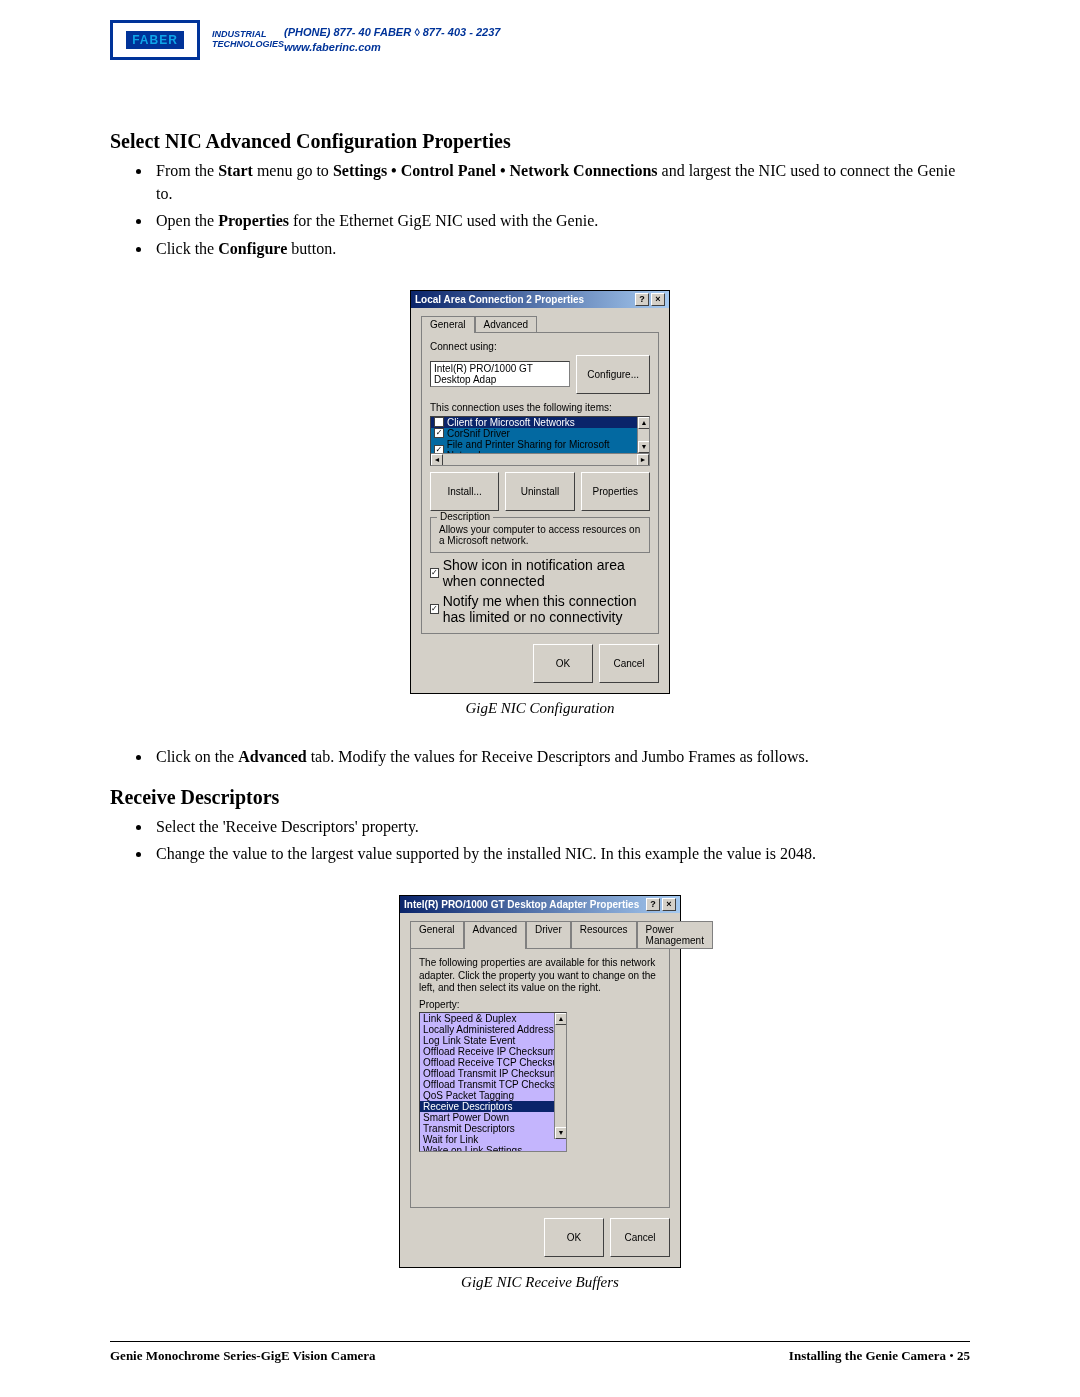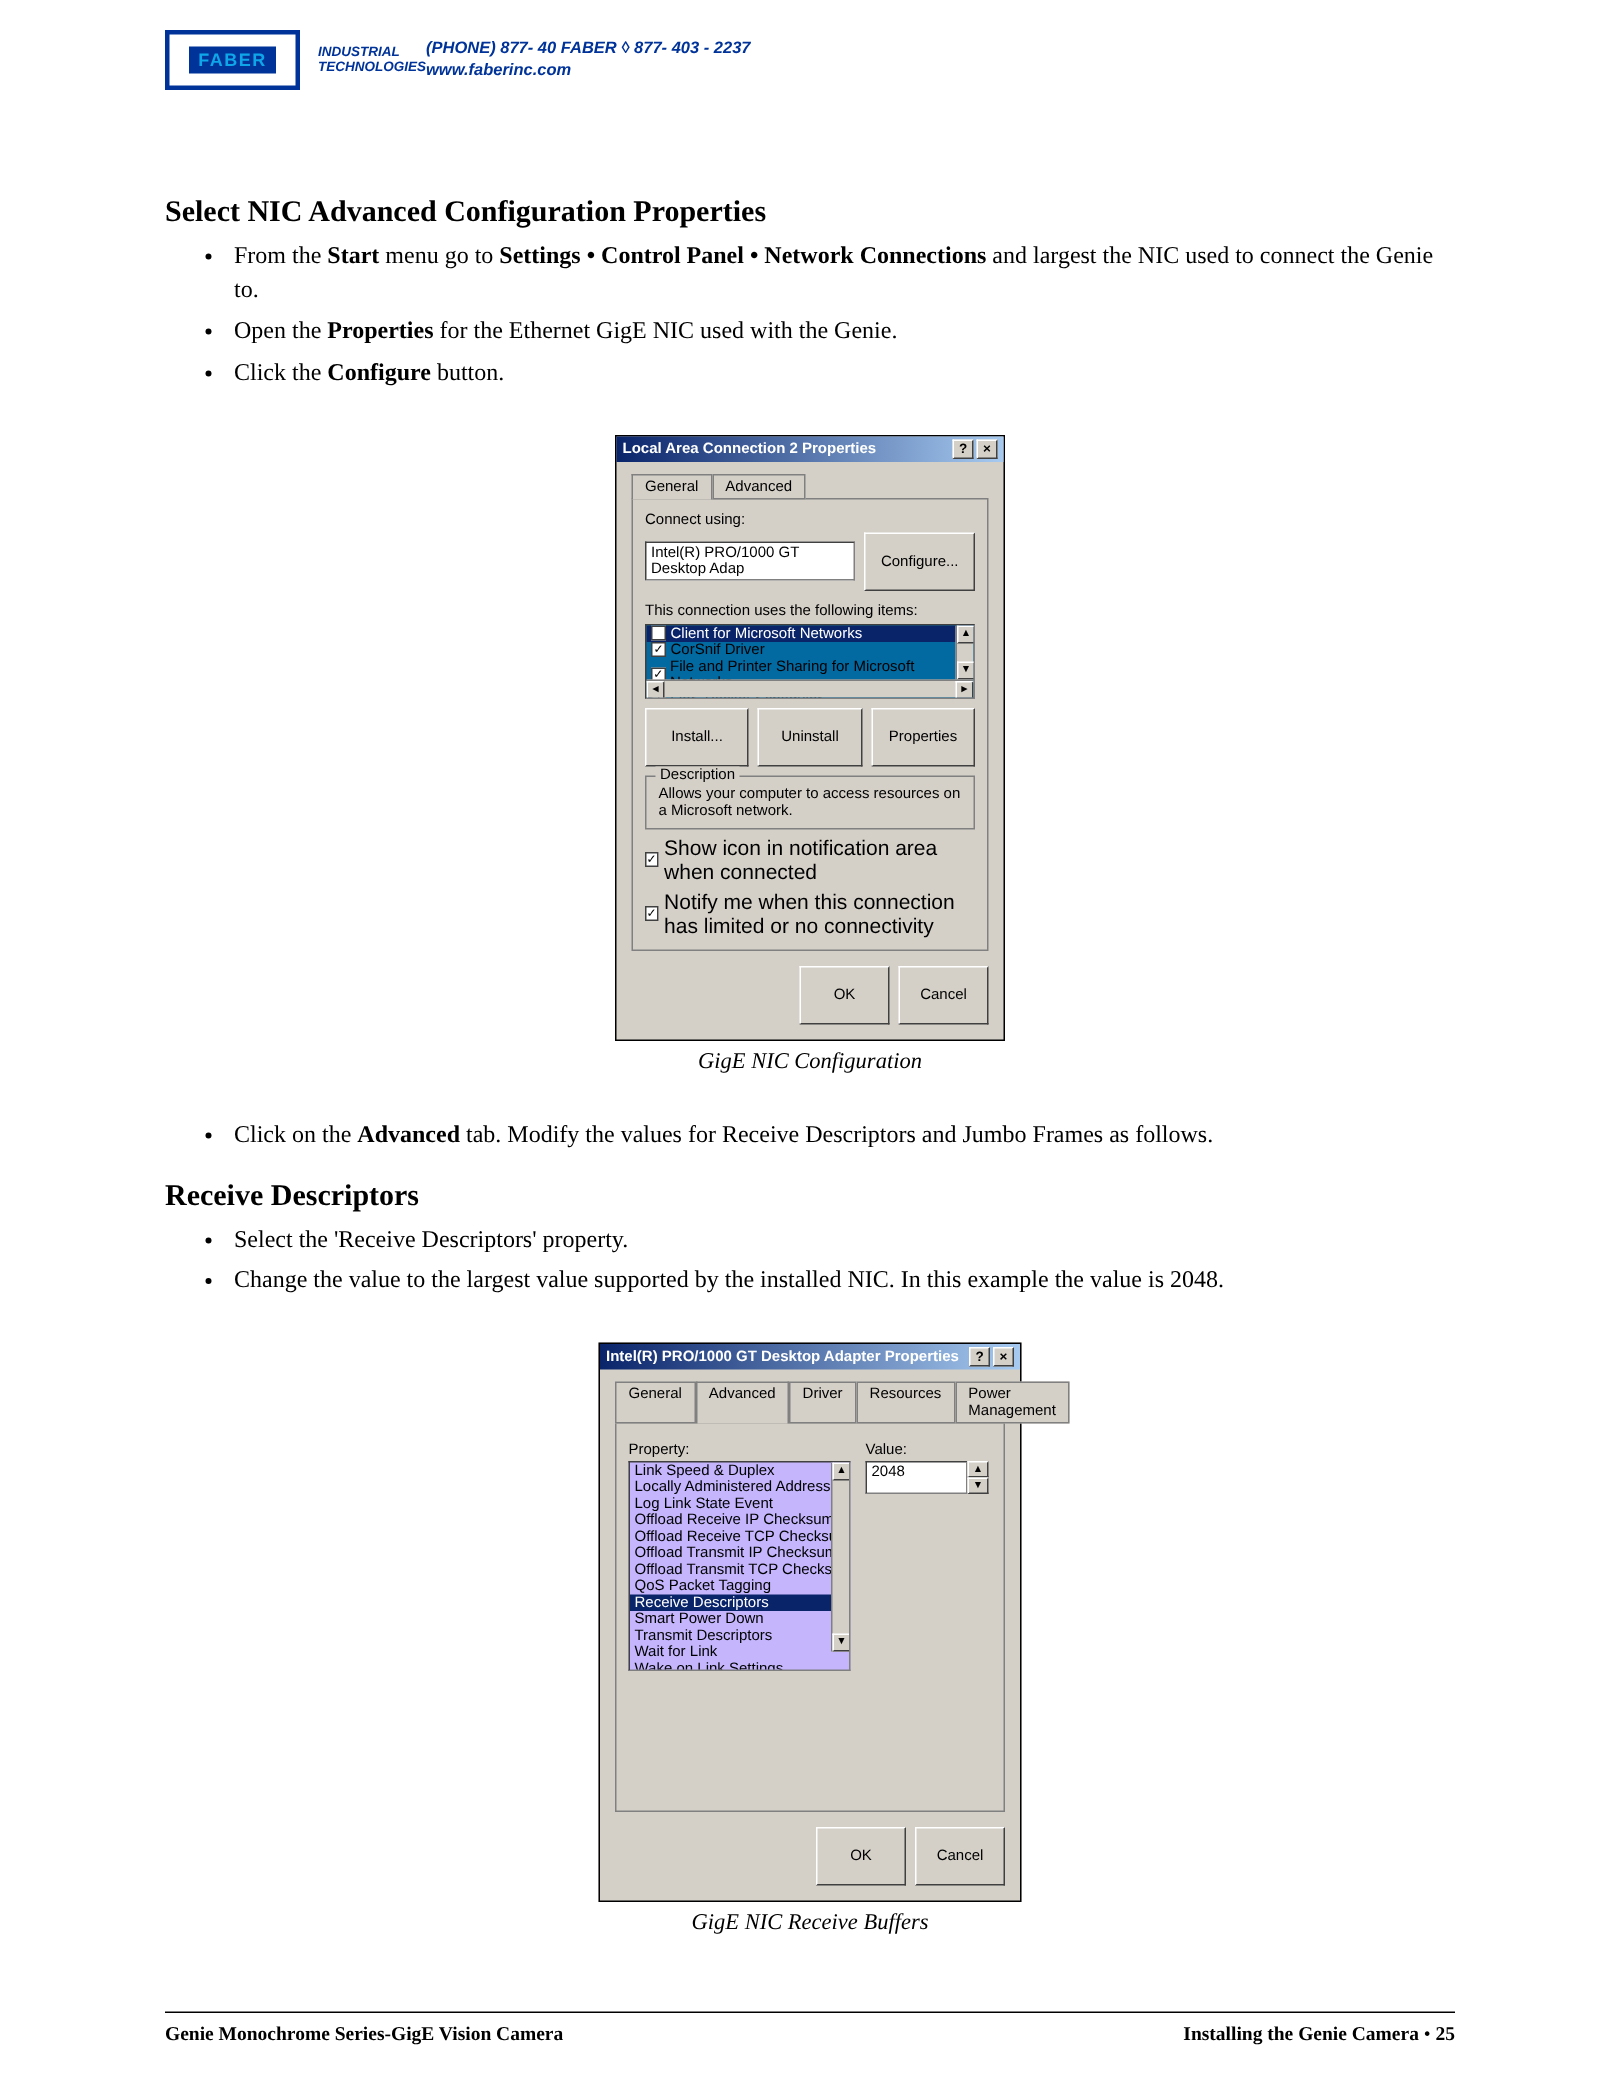--- a/index.html
+++ b/index.html
@@ -319,20 +319,21 @@
       </div>
       <div class="dbody">
         <div class="tabrow">
           <div class="tab inactive">General</div>
           <div class="tab">Advanced</div>
           <div class="tab inactive">Driver</div>
           <div class="tab inactive">Resources</div>
           <div class="tab inactive">Power Management</div>
         </div>
         <div class="tabpanel d2panel">
+          <div style="font-size:10px; line-height:1.25;">The following properties are available for this network adapter. Click the property you want to change on the left, and then select its value on the right.</div>
           <div class="flex-top">
             <div style="flex:0 0 auto;">
               <div class="collabel">Property:</div>
               <div class="proplist" id="proplist">
                 <div class="prow">Link Speed &amp; Duplex</div>
                   <div class="prow">Locally Administered Address</div>
                   <div class="prow">Log Link State Event</div>
                   <div class="prow">Offload Receive IP Checksum</div>
                   <div class="prow">Offload Receive TCP Checksum</div>
                   <div class="prow">Offload Transmit IP Checksum</div>
@@ -342,30 +343,20 @@
                   <div class="prow">Smart Power Down</div>
                   <div class="prow">Transmit Descriptors</div>
                   <div class="prow">Wait for Link</div>
                   <div class="prow">Wake on Link Settings</div>
                   <div class="scrollbar-v">
                   <div class="arrow">▲</div>
                   <div class="arrow" style="position:absolute;bottom:0;">▼</div>
                 </div>
               </div>
             </div>
-            <div style="flex:0 0 auto;">
-              <div class="collabel">Value:</div>
-              <div class="valbox">
-                <div class="field-sunken">2048</div>
-                <div class="spinbtns">
-                  <div class="sb">▲</div>
-                  <div class="sb">▼</div>
-                </div>
-              </div>
-            </div>
           </div>
         </div>
         <div class="btnrow">
           <button class="btn" style="width:60px;">OK</button>
           <button class="btn" style="width:60px;">Cancel</button>
         </div>
       </div>
     </div>
     <div class="italic-caption">GigE NIC Receive Buffers</div>
   </div>

